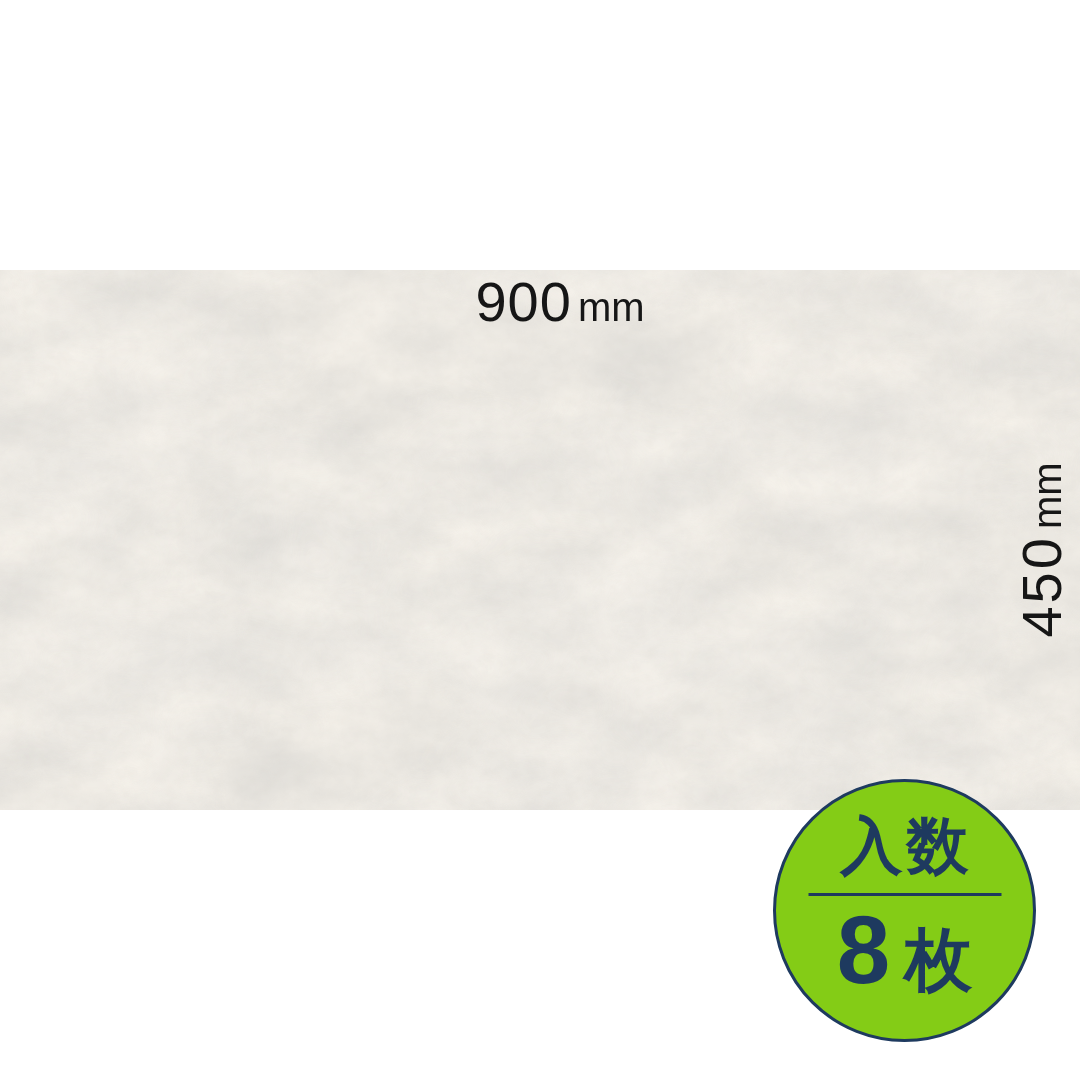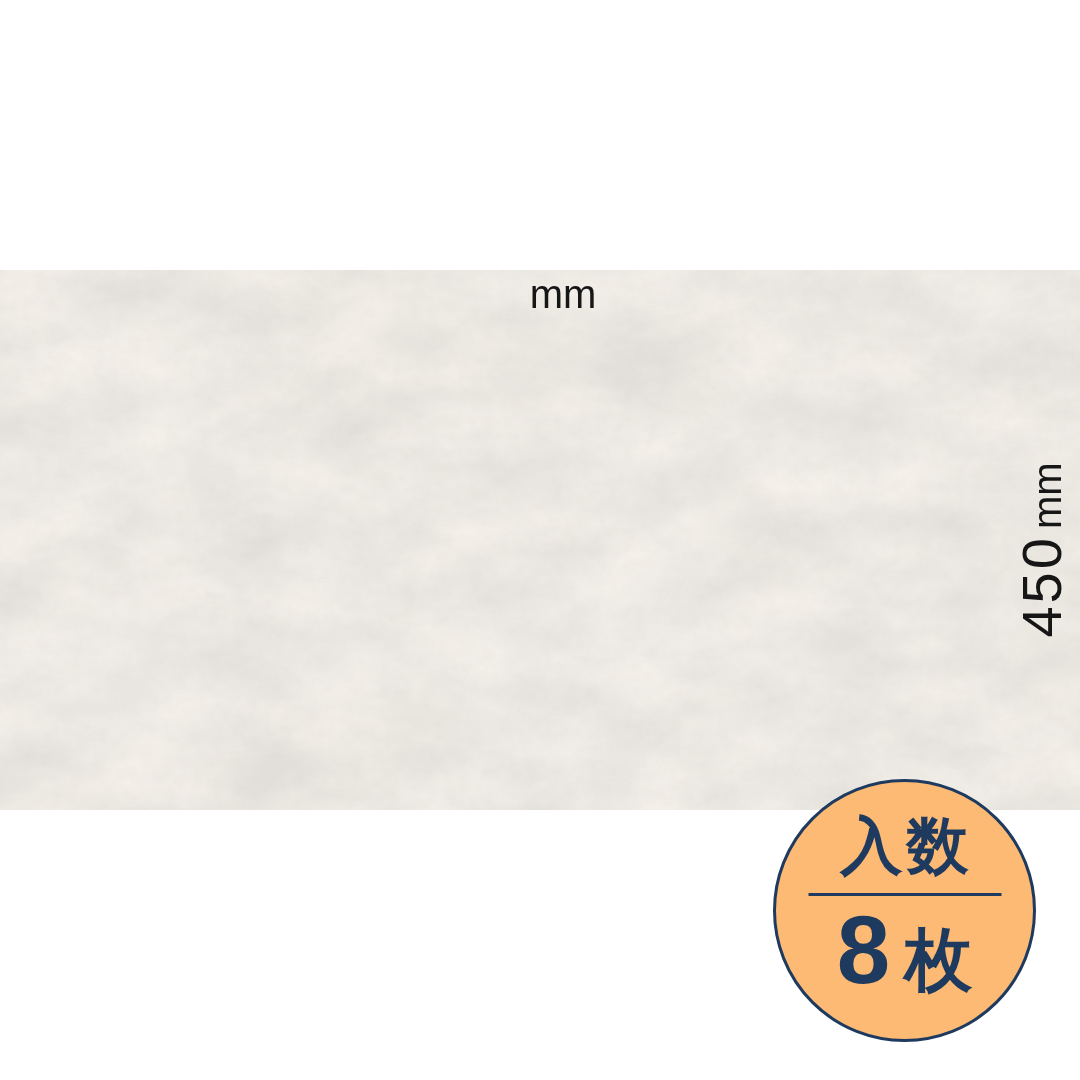--- a/index.html
+++ b/index.html
@@ -67,21 +67,21 @@
   
   .badge {
     position: absolute;
     left: 773px;
     top: 779px;
     width: 263px;
     height: 263px;
     box-sizing: border-box;
     border: 3px solid #1e3a5f;
     border-radius: 50%;
-    background: #fdba74;
+    background: #84cc16;
     color: #1e3a5f;
   }
   .badge-title {
     position: absolute;
     left: 0;
     right: 0;
     top: 33px;
     text-align: center;
     font-size: 62px;
     line-height: 1;
@@ -151,20 +151,21 @@
         </filter>
       </defs>
       <rect width="1080" height="540" fill="#d5cfc6"></rect>
       <rect width="1080" height="540" filter="url(#stoneBase)"></rect>
       <rect width="1080" height="540" filter="url(#stoneClouds)" opacity="0.55"></rect>
       <rect width="1080" height="540" filter="url(#stoneSpeckle)" opacity="0.16"></rect>
     </svg>
   </div>
 
   <div class="dim-top">
+    <span class="dim-value">900</span>
     <span class="dim-unit">mm</span>
   </div>
 
   <div class="dim-right">
     <span class="dim-value">450</span>
     <span class="dim-unit">mm</span>
   </div>
 
   <div class="badge">
     <div class="badge-title">入数</div>

